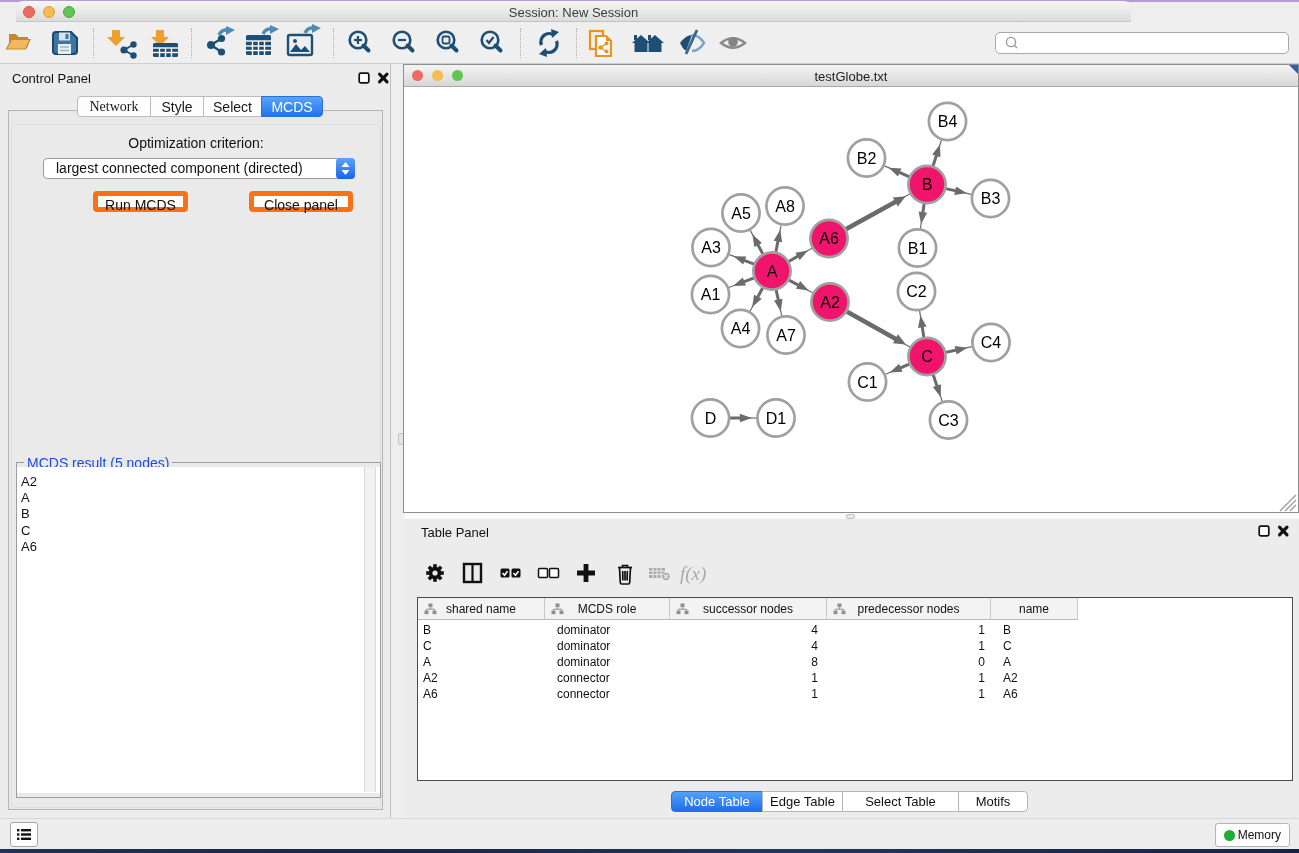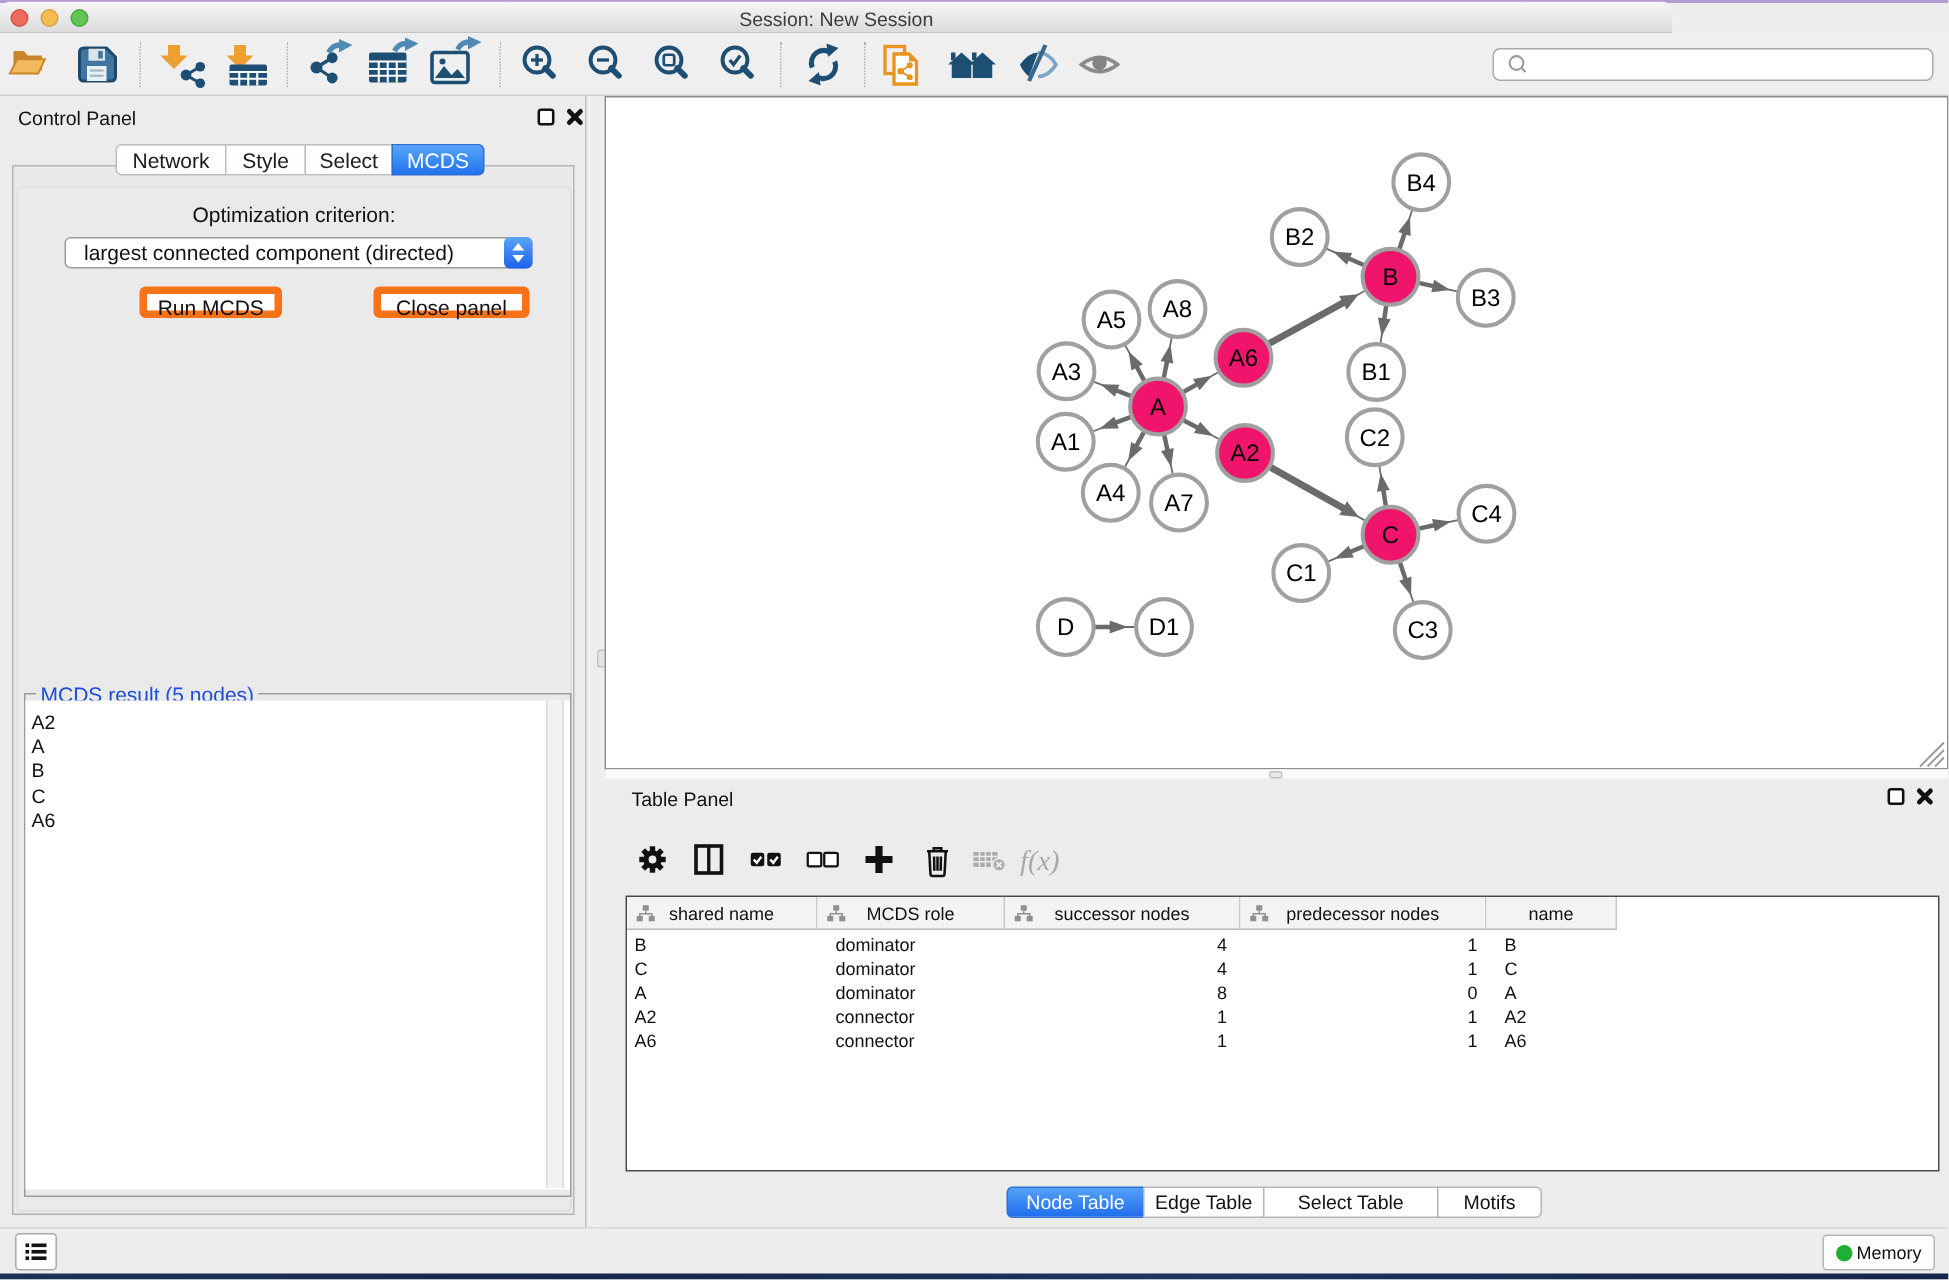--- a/index.html
+++ b/index.html
@@ -1,21 +1,21 @@
 <!DOCTYPE html>
 <html><head>
 <meta charset="utf-8">
 <style>
 * { margin:0; padding:0; box-sizing:border-box; }
 html,body { width:1299px; height:853px; overflow:hidden; }
 body { font-family:"Liberation Sans", sans-serif; background:#eeeeee; position:relative; }
 .abs { position:absolute; }
 
 #deskTop { left:0; top:0; width:1299px; height:2px; background:#b49bd2; }
-#titleBar { left:0; top:1px; width:1115px; height:21px;
+#titleBar { left:16px; top:1px; width:1115px; height:21px;
   background:linear-gradient(#f6f6f6,#dcdcdc); border-bottom:1px solid #c3c3c3;
   border-radius:7px 7px 0 0; }
 .tl { position:absolute; width:12px; height:12px; border-radius:50%; top:5px; }
 #titleTxt { position:absolute; width:100%; text-align:center; top:4px; font-size:13px; color:#3c3c3c; }
 
 #toolbar { left:0; top:22px; width:1299px; height:42px; background:#efefef; border-bottom:1px solid #cfcfcf; }
 .sep { position:absolute; top:6px; height:30px; width:0; border-left:1px dotted #b0b0b0; }
 #searchBox { left:995px; top:10px; width:294px; height:22px; background:#fff; border:1px solid #a9a9a9; border-radius:5px; }
 
 #leftPanel { left:0; top:64px; width:391px; height:754px; background:#ececec; border-right:1px solid #c0c0c0; }
@@ -178,21 +178,21 @@
 <div class="abs" id="leftPanel">
   <div class="abs" id="cpTitle">Control Panel</div>
   <svg style="position:absolute;left:358px;top:8px" width="32" height="14" viewBox="0 0 32 14">
       <rect x="1.2" y="1.2" width="9.6" height="9.6" rx="1.5" fill="#fff" stroke="#111" stroke-width="1.7"></rect>
       <g stroke="#111" stroke-width="3.1" stroke-linecap="round">
         <line x1="21.5" y1="2.2" x2="29" y2="9.8"></line>
         <line x1="29" y1="2.2" x2="21.5" y2="9.8"></line>
       </g>
     </svg>
   <div class="tabrow" style="left:0;top:32px;width:391px;">
-    <div class="tab" style="left:77px;width:74px;border-radius:4px 0 0 4px;">Network</div>
+    <div class="tab" style="left:77px;width:74px;border-radius:4px 0 0 4px;font-family:Liberation Serif, serif;">Network</div>
     <div class="tab" style="left:150px;width:54px;">Style</div>
     <div class="tab" style="left:203px;width:59px;">Select</div>
     <div class="tab tabsel" style="left:261px;width:62px;border-radius:0 4px 4px 0;">MCDS</div>
   </div>
   <div class="abs" id="tabPane">
     <div class="abs" id="innerPane">
       <div class="abs" id="combo">largest connected component (directed)
         <div id="comboBtn"><svg width="19" height="21" viewBox="0 0 19 21">
               <path d="M9.5,4 l4,5 h-8 z" fill="#fff"></path>
               <path d="M9.5,17 l4,-5 h-8 z" fill="#fff"></path>
@@ -210,20 +210,27 @@
             <div class="li">C</div>
             <div class="li">A6</div>
           <div id="fldScroll"></div>
         </div>
       </div>
     </div>
   </div>
 </div>
 <div class="abs" style="left:398px;top:433px;width:6px;height:12px;border:1px solid #c2c2c2;background:#e4e4e4;border-radius:2px;"></div>
 <div class="abs" id="netWin">
+  <div id="netTitle">
+    <div class="tls" style="left:8px;background:#ee6a5f;"></div>
+    <div class="tls" style="left:28px;background:#f5bd4f;"></div>
+    <div class="tls" style="left:48px;background:#61c555;"></div>
+    <div id="netTitleTxt">testGlobe.txt</div>
+    <div id="blueCorner"></div>
+  </div>
   <svg class="abs" id="graph" style="left:0;top:23px" width="894" height="425" viewBox="0 0 894 425">
 <line x1="358.9" y1="166.1" x2="346.3" y2="142.4" stroke="#6b6b6b" stroke-width="1.2"></line>
 <line x1="358.9" y1="166.1" x2="353.1" y2="155.2" stroke="#6b6b6b" stroke-width="3"></line>
 <polygon points="348.4,146.3 357.9,154.9 350.3,159.0" fill="#6b6b6b"></polygon>
 <line x1="371.8" y1="164.2" x2="377.1" y2="137.3" stroke="#6b6b6b" stroke-width="1.2"></line>
 <line x1="371.8" y1="164.2" x2="374.3" y2="151.5" stroke="#6b6b6b" stroke-width="3"></line>
 <polygon points="376.3,141.7 378.1,154.3 369.7,152.7" fill="#6b6b6b"></polygon>
 <line x1="350.1" y1="176.1" x2="325.4" y2="166.6" stroke="#6b6b6b" stroke-width="1.2"></line>
 <line x1="350.1" y1="176.1" x2="338.9" y2="171.8" stroke="#6b6b6b" stroke-width="3"></line>
 <polygon points="329.6,168.2 342.3,168.5 339.2,176.5" fill="#6b6b6b"></polygon>

